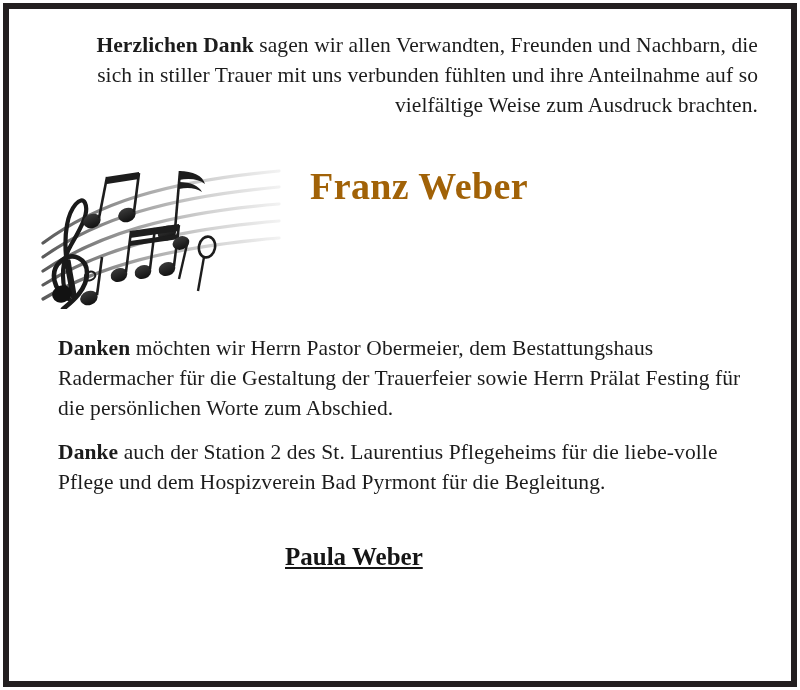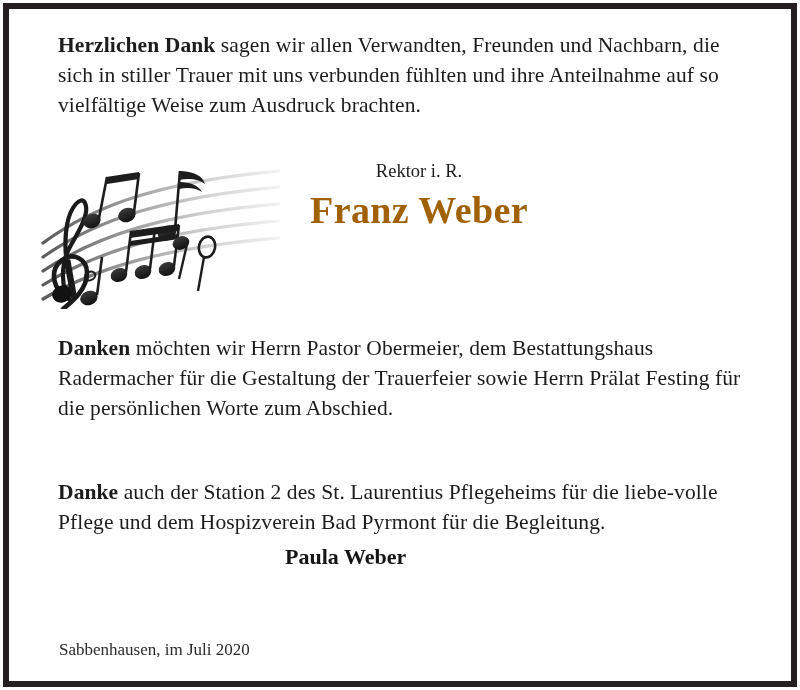--- a/index.html
+++ b/index.html
@@ -47,23 +47,23 @@
     position: absolute;
     font-size: 21.5px;
     line-height: 30px;
     letter-spacing: 0.1px;
     color: #1c1c1c;
     white-space: pre-line;
   }
   .para b, .lead {
     font-weight: bold;
   }
-  #para-thanks   { left: 49px; top: 21px;  width: 700px; }
+  #para-thanks   { left: 49px; top: 21px;  width: 700px; text-align: right; }
   #para-danken   { left: 49px; top: 324px; width: 700px; }
-  #para-danke    { left: 49px; top: 428px; width: 700px; margin-top: 40px; }
+  #para-danke    { left: 49px; top: 428px; width: 700px; }
 
   
   #name-block {
     position: absolute;
     left: 230px;
     top: 150px;
     width: 360px;
     text-align: center;
   }
   #title-line {
@@ -85,24 +85,25 @@
     color: #1c1c1c;
     margin-top: 5px;
   }
   #life-dates .gap { display: inline-block; width: 13px; }
 
   
   #signature {
     position: absolute;
     left: 276px;
     top: 533px;
-    font-size: 22px;
+    font-size: 25px;
     font-weight: bold;
     line-height: 30px;
     color: #151515;
+    text-decoration: underline;
   }
 
   
   #footer-place {
     position: absolute;
     left: 50px;
     top: 630px;
     font-size: 17px;
     line-height: 22px;
     color: #2a2a2a;
@@ -200,29 +201,27 @@
           </g>
 
           <g>
             <ellipse cx="180" cy="96" rx="8" ry="10.5" fill="none" stroke="#1d1d1d" stroke-width="2.6" transform="rotate(12 180 96)"></ellipse>
             <path d="M177,106 L171,140" stroke="#1d1d1d" stroke-width="2.4"></path>
           </g>
         </svg>
       </div>
 
       <div id="name-block">
-        <div id="title-line">Rektor i. R.</div>
         <div id="deceased-name">Franz Weber</div>
       </div>
 
       <div class="para" id="para-danken"><b>Danken</b><span> möchten wir Herrn Pastor Obermeier, dem Bestattungshaus Radermacher für die Gestaltung der Trauerfeier sowie Herrn Prälat Festing für die persönlichen Worte zum Abschied.</span></div>
 
       <div class="para" id="para-danke"><b>Danke</b><span> auch der Station 2 des St. Laurentius Pflegeheims für die liebe-volle Pflege und dem Hospizverein Bad Pyrmont für die Begleitung.</span></div>
 
       <div id="signature">
         <div>Paula Weber</div>
       </div>
 
-      <div id="footer-place">Sabbenhausen, im Juli 2020</div>
 
     </div>
   </div>
 </div>
 
 </body></html>

